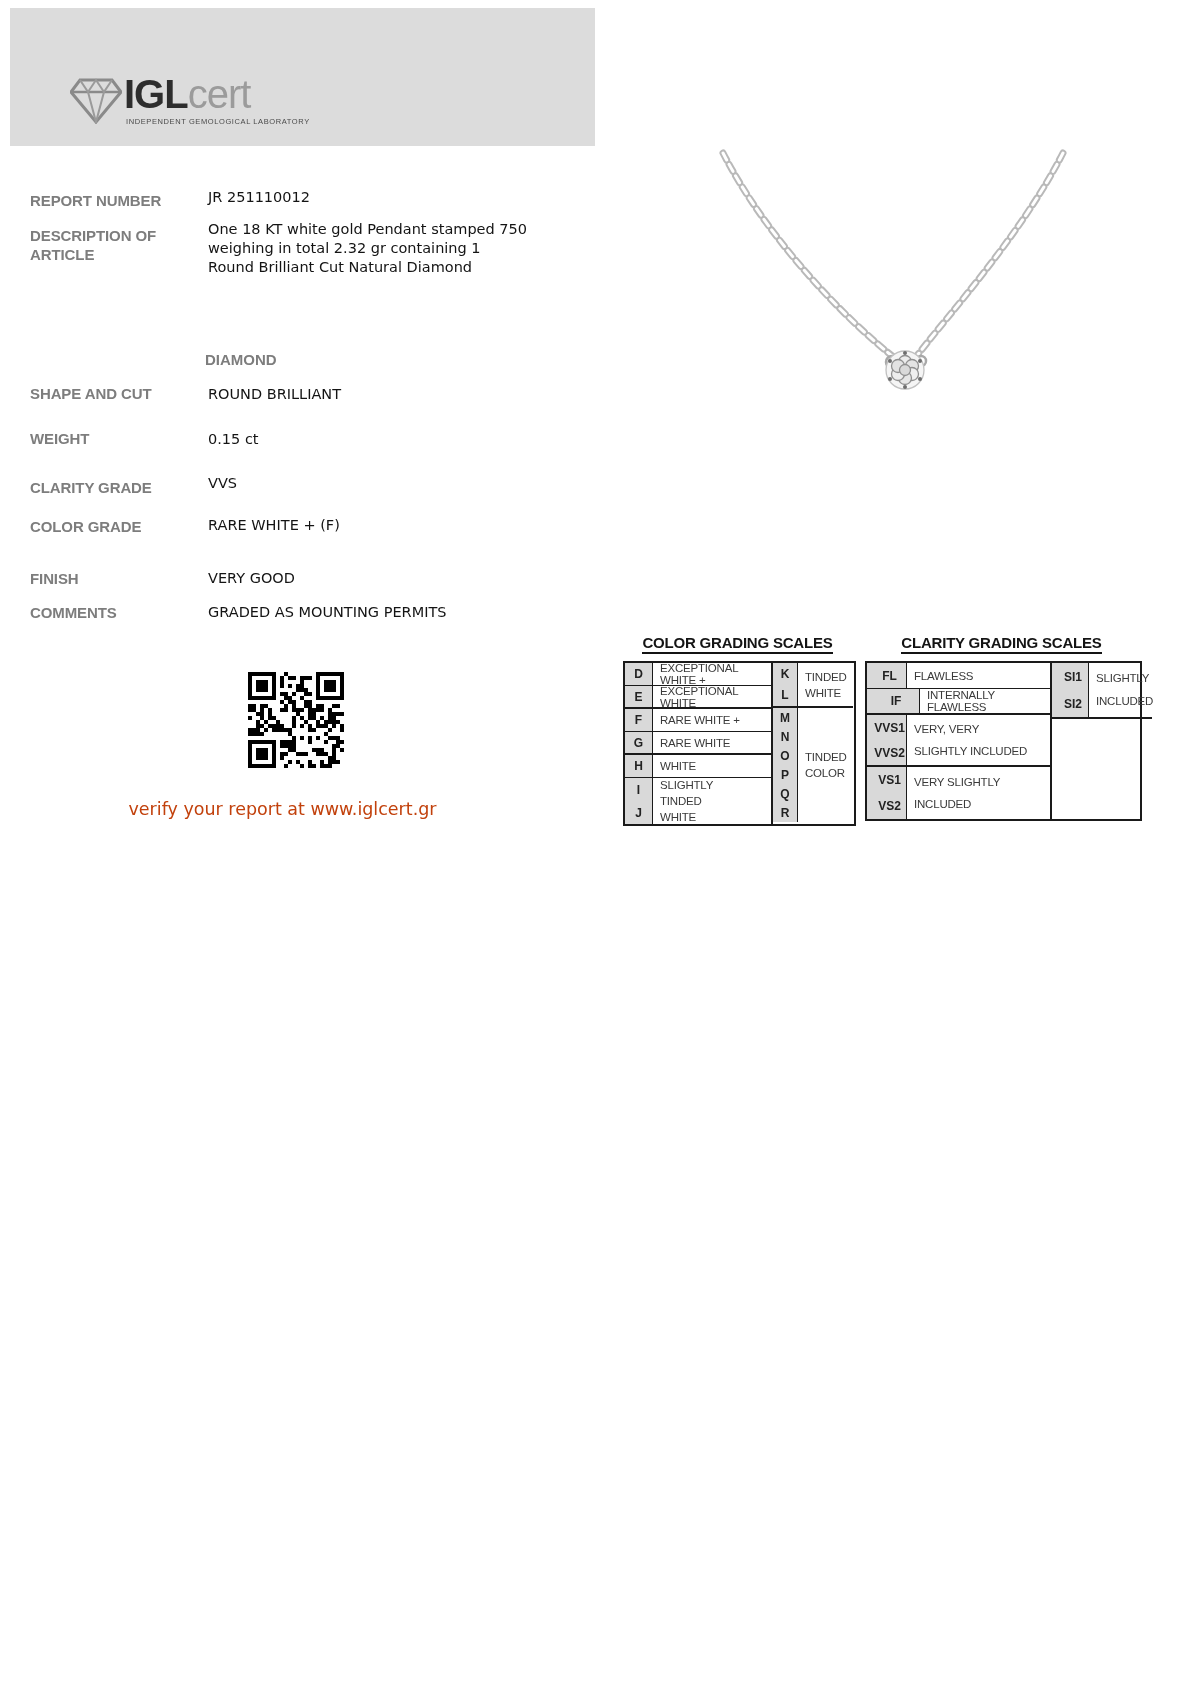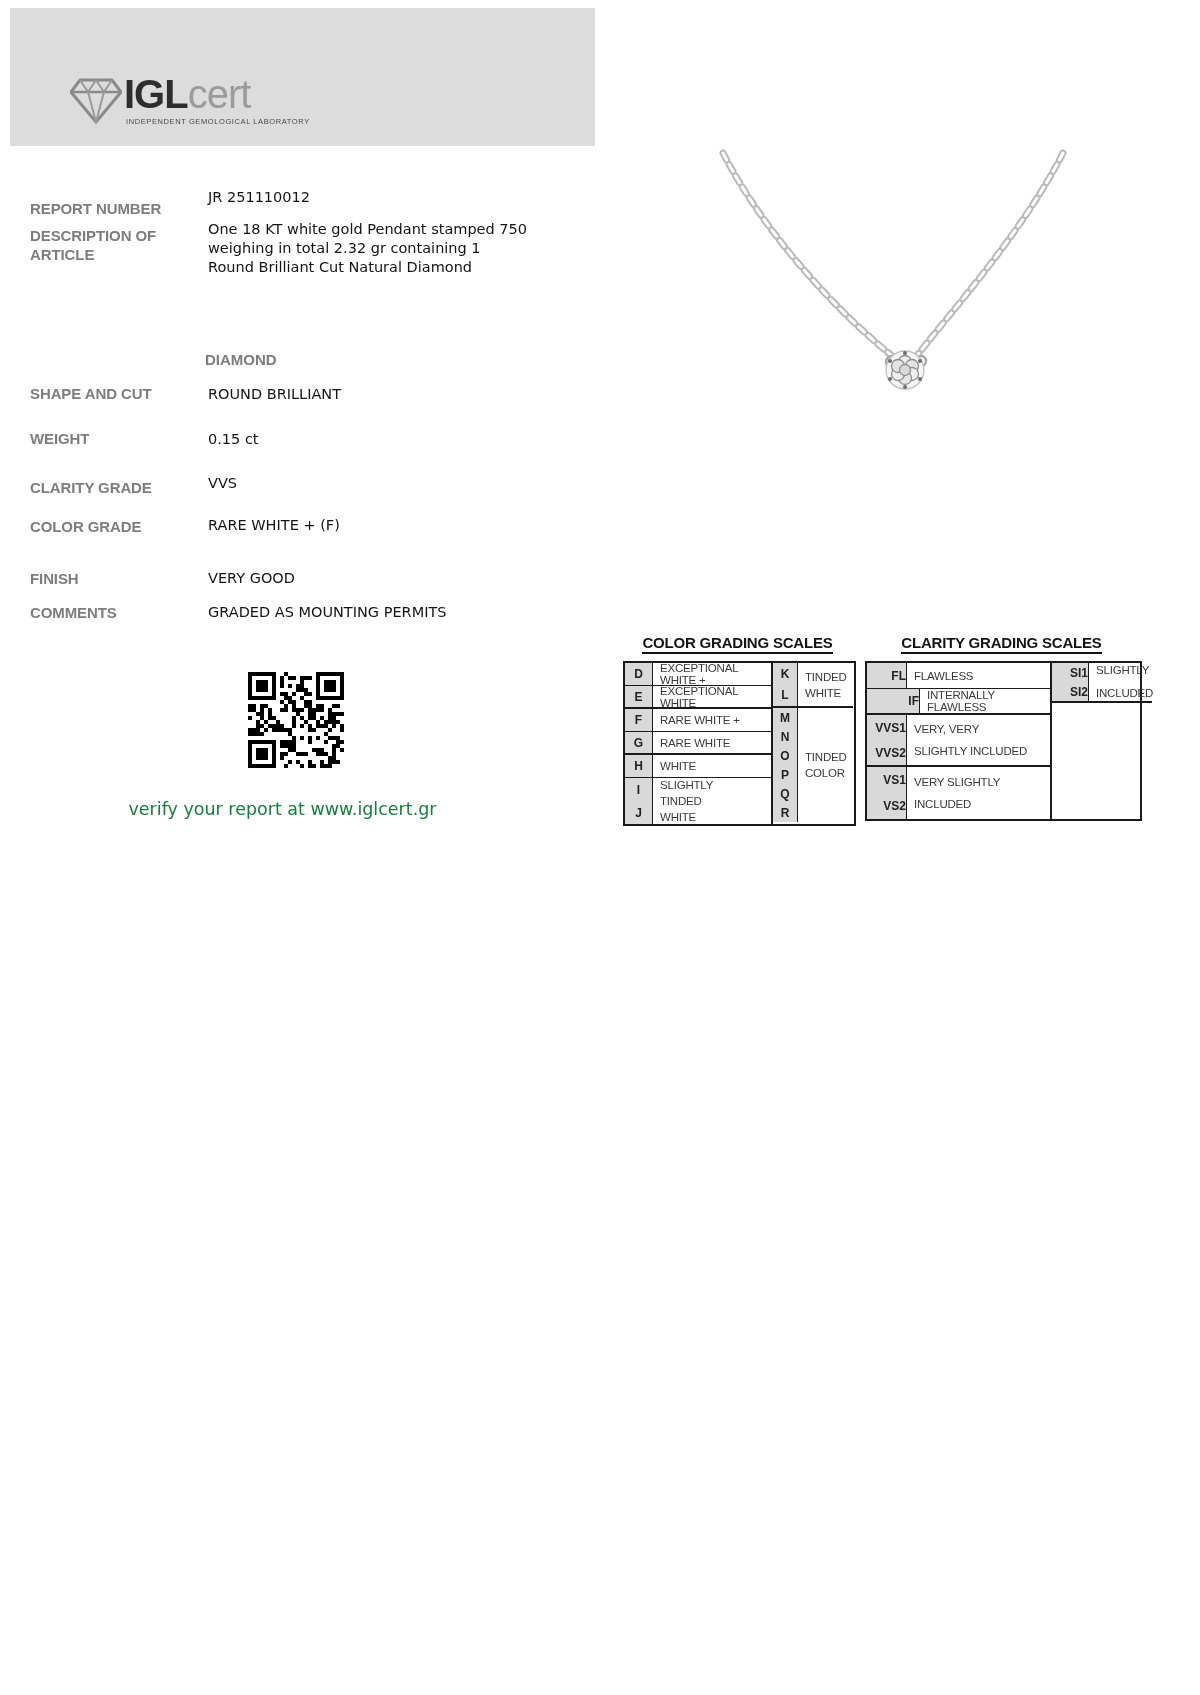--- a/index.html
+++ b/index.html
@@ -24,41 +24,41 @@
   
   .lbl{position:absolute;left:30px;font-family:"Liberation Sans",sans-serif;
        font-weight:bold;font-size:15px;color:#7d7d7d;letter-spacing:-0.1px;}
   .val{position:absolute;left:208px;font-size:14.5px;color:#141414;line-height:19px;}
   .sect{position:absolute;left:205px;font-family:"Liberation Sans",sans-serif;
         font-weight:bold;font-size:15px;color:#7d7d7d;}
 
   
   .qr{position:absolute;left:248px;top:672px;width:96px;height:96px;}
   .verify{position:absolute;left:110px;top:799px;width:345px;text-align:center;
-          font-size:17.5px;color:#15803d;}
+          font-size:17.5px;color:#c2410c;}
 
   
   .necklace{position:absolute;left:640px;top:100px;width:460px;height:300px;}
 
   
   .gtitle{position:absolute;top:634px;text-align:center;font-family:"Liberation Sans",sans-serif;
           font-weight:bold;font-size:15px;color:#141414;letter-spacing:-0.2px;}
   .gtitle span{border-bottom:2px solid #141414;padding-bottom:1px;}
   .ctable{position:absolute;top:661px;display:flex;border:2px solid #1a1a1a;background:#fff;
           box-sizing:border-box;}
   .subT{display:flex;flex-direction:column;}
   .subR{border-left:2px solid #1a1a1a;}
   .trow{display:flex;border-bottom:1px solid #1a1a1a;box-sizing:border-box;}
   .trow.thick{border-bottom:2px solid #1a1a1a;}
   .trow.last{border-bottom:none;}
   .lcell{background:#d9d9d9;border-right:1px solid #1a1a1a;
          font-family:"Liberation Sans",sans-serif;font-weight:bold;font-size:12px;color:#222;
          display:flex;flex-direction:column;justify-content:space-around;text-align:center;
          box-sizing:border-box;flex:none;}
-  .lcell.left{text-align:right;padding-left:6px;}
+  .lcell.left{text-align:center;padding-left:6px;}
   .dcell{font-family:"Liberation Sans",sans-serif;font-size:11.5px;color:#3a3a3a;
          letter-spacing:-0.2px;display:flex;flex-direction:column;justify-content:center;
          padding-left:7px;box-sizing:border-box;flex:none;}
 </style>
 </head>
 <body>
 
 <div class="page">
 
   <div class="hdr-bar">
@@ -67,21 +67,21 @@
         <polygon points="10,2 42,2 51,14 26,44 1,14" fill="none" stroke="#8a8a8a" stroke-width="3"></polygon>
         <polyline points="1,14 51,14" stroke="#8a8a8a" stroke-width="2.5" fill="none"></polyline>
         <polyline points="10,2 18,14 26,44 34,14 42,2" stroke="#9a9a9a" stroke-width="2" fill="none"></polyline>
         <polyline points="18,14 26,2 34,14" stroke="#9a9a9a" stroke-width="2" fill="none"></polyline>
       </svg>
       <div class="logo-text"><span class="logo-igl">IGL</span><span class="logo-cert">cert</span></div>
       <div class="logo-tagline">INDEPENDENT GEMOLOGICAL LABORATORY</div>
     </div>
   </div>
 
-  <div class="lbl" style="top:200px">REPORT NUMBER</div>
+  <div class="lbl" style="top:192px">REPORT NUMBER</div>
   <div class="val" style="top:188px">JR 251110012</div>
 
   <div class="lbl" style="top:226px;width:150px;line-height:19px">
     <div>DESCRIPTION OF</div>
     <div>ARTICLE</div>
   </div>
   <div class="val" style="top:220px;width:322px">One 18 KT white gold Pendant stamped 750 weighing in total 2.32 gr containing 1 Round Brilliant Cut Natural Diamond</div>
 
   <div class="sect" style="top:351px">DIAMOND</div>
 
@@ -411,21 +411,21 @@
           <div>VS1</div>
           <div>VS2</div>
         </div>
         <div class="dcell" style="width:130px;line-height:22px">
           <div>VERY SLIGHTLY</div>
           <div>INCLUDED</div>
         </div>
       </div>
     </div>
     <div class="subT subR">
-      <div class="trow thick" style="height:40px">
+      <div class="trow thick" style="height:56px">
         <div class="lcell left" style="width:37px">
           <div>SI1</div>
           <div>SI2</div>
         </div>
         <div class="dcell" style="width:63px;line-height:23px">
           <div>SLIGHTLY</div>
           <div>INCLUDED</div>
         </div>
       </div>
     </div>

